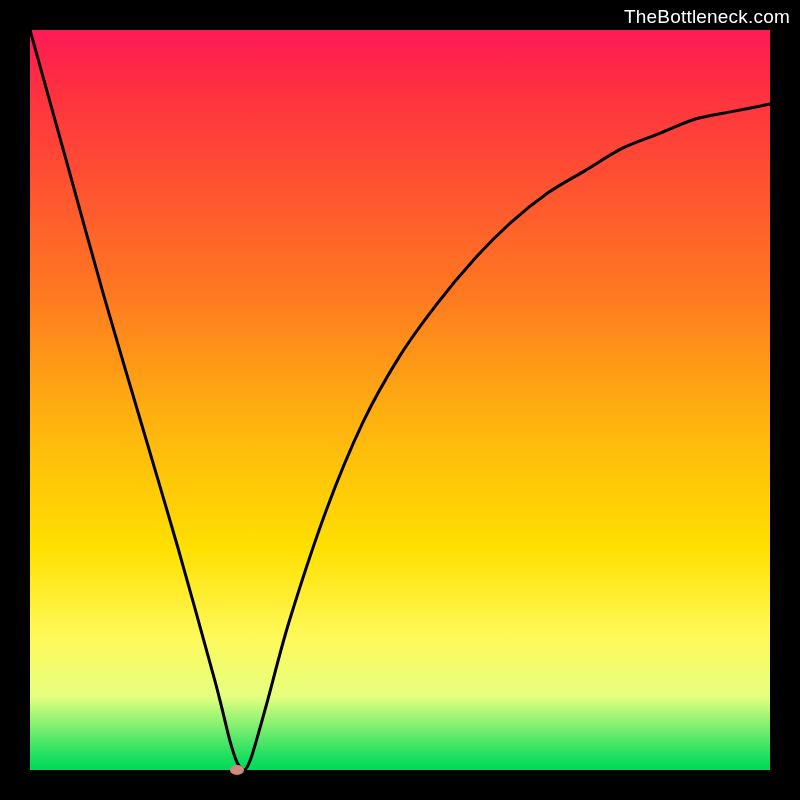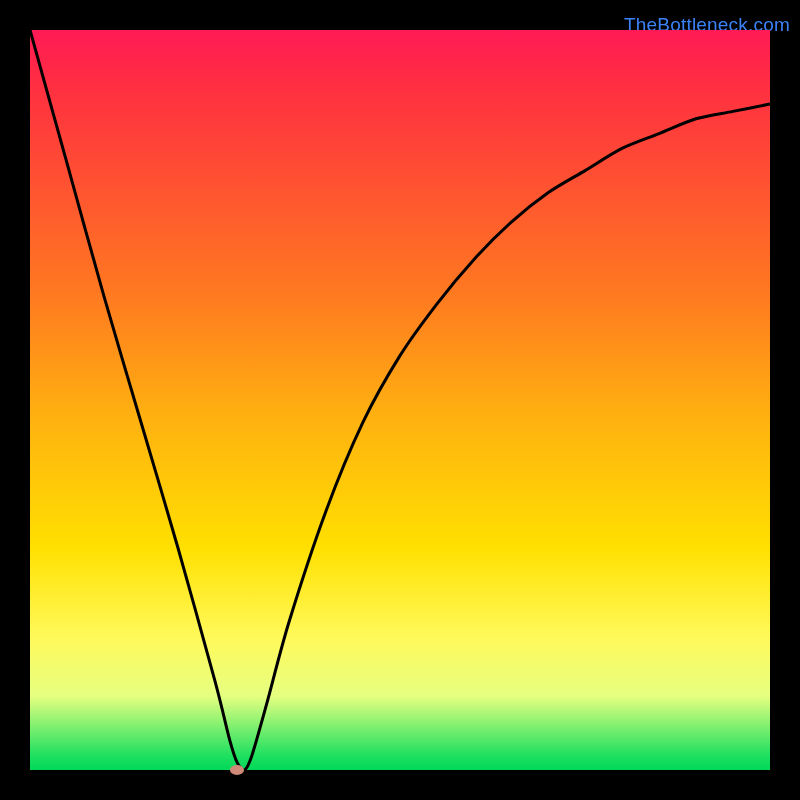--- a/index.html
+++ b/index.html
@@ -50,25 +50,24 @@
     width: 14px;
     height: 10px;
     border-radius: 50%;
     background: #d08a7a;
     transform: translate(-50%, -50%);
   }
   .watermark {
     position: absolute;
     top: 6px;
     right: 10px;
-    color: #3b82f6;
+    color: #ffffff;
     font-size: 19px;
     letter-spacing: 0.2px;
     user-select: none;
-    margin-top: 8px;
   }
 </style>
 </head>
 <body>
 
 <div class="frame">
   <div class="watermark">TheBottleneck.com</div>
 
   <div class="plot">
     <svg class="curve-svg" viewBox="0 0 740 740" preserveAspectRatio="none">

